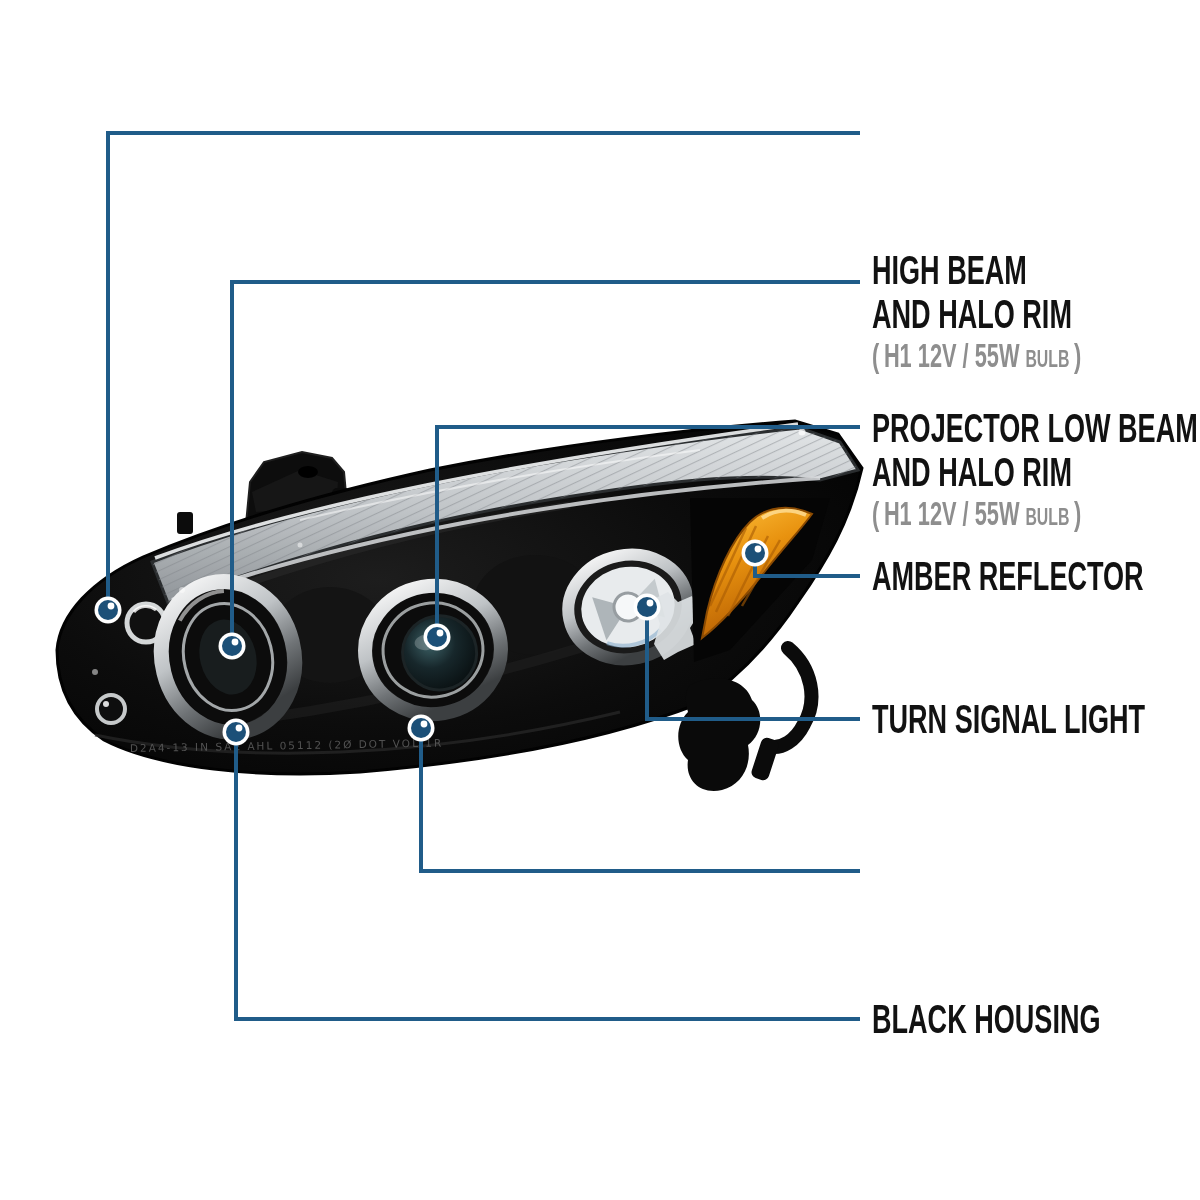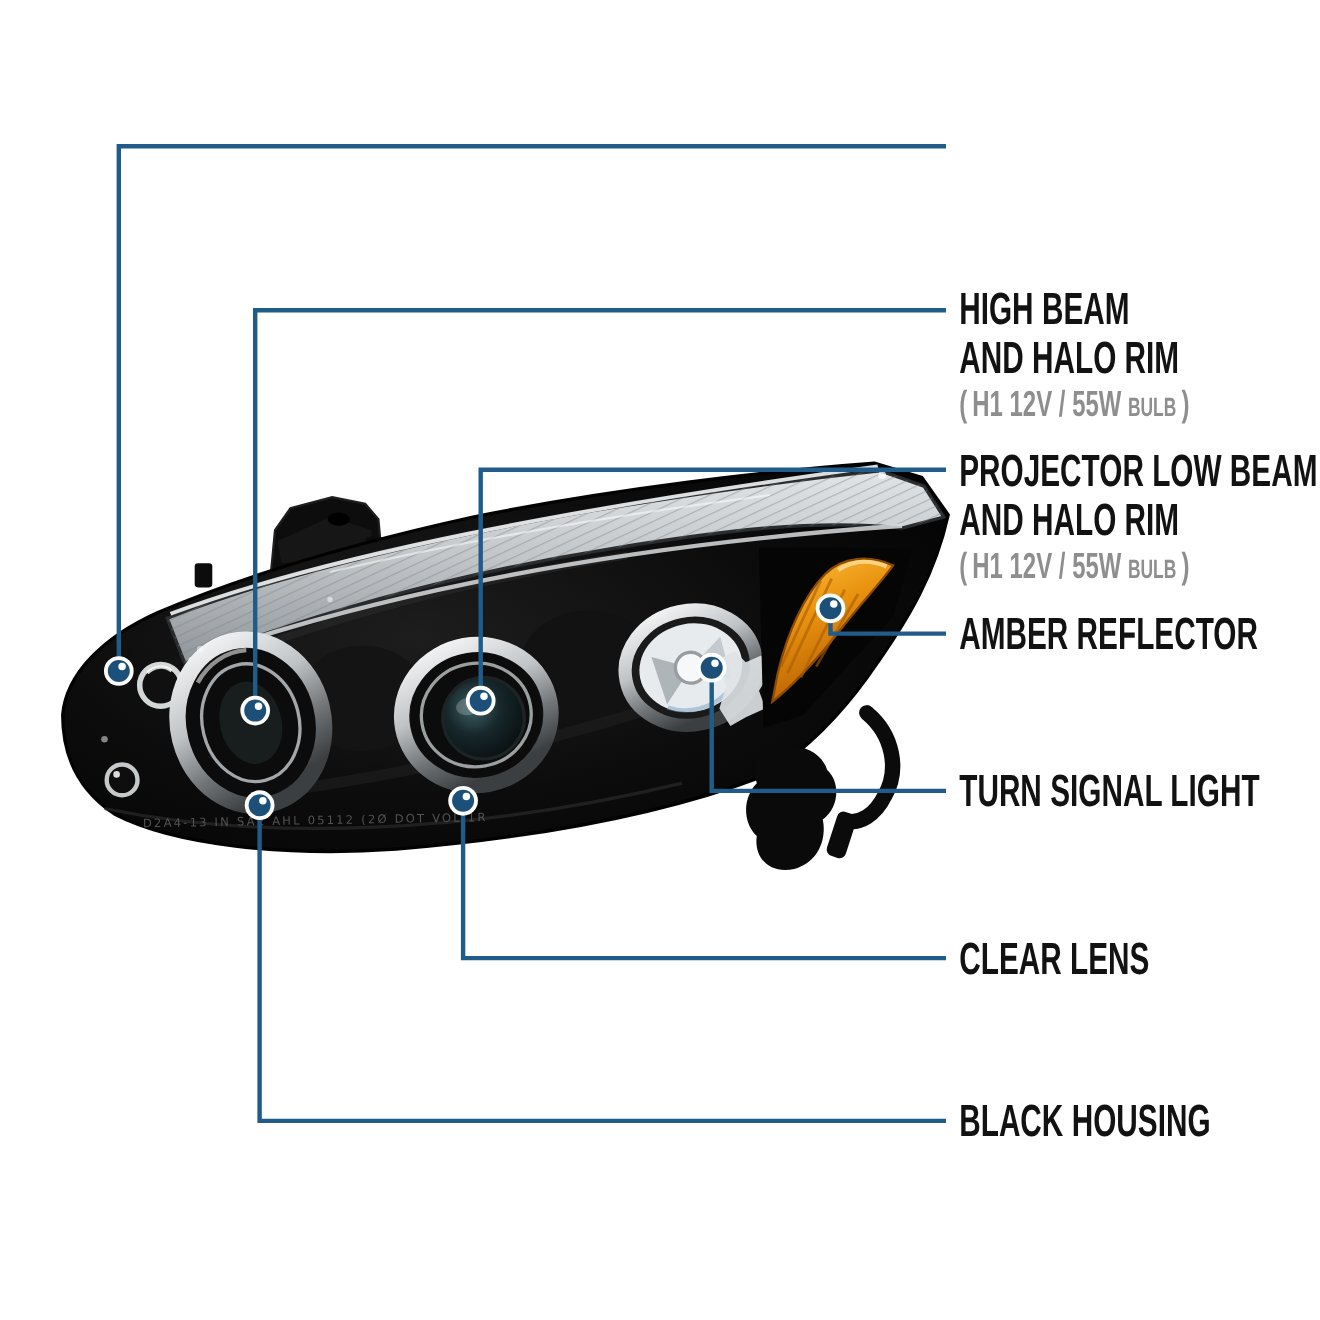--- a/index.html
+++ b/index.html
@@ -213,41 +213,38 @@
       </g>
       <g>
         <circle cx="236" cy="732" r="13.5" fill="#ffffff"></circle>
           <circle cx="236" cy="732" r="10" fill="#1c5078"></circle>
           <circle cx="239" cy="728" r="3.4" fill="#ffffff"></circle>
       </g>
     </g>
   </svg>
 
 
-  <div class="label" style="top:259px">
+  <div class="label" style="top:248px">
     <div class="line">HIGH BEAM</div>
     <div class="line">AND HALO RIM</div>
     <div class="spec"><span class="open">(</span><span>H1 12V / 55W</span><span class="bulb">BULB</span><span class="close">)</span></div>
   </div>
 
   <div class="label" style="top:406px">
     <div class="line">PROJECTOR LOW BEAM</div>
     <div class="line">AND HALO RIM</div>
     <div class="spec"><span class="open">(</span><span>H1 12V / 55W</span><span class="bulb">BULB</span><span class="close">)</span></div>
   </div>
 
   <div class="label" style="top:554px">
     <div class="line">AMBER REFLECTOR</div>
   </div>
 
   <div class="label" style="top:697px">
     <div class="line">TURN SIGNAL LIGHT</div>
   </div>
 
-  <div class="label" style="top:849px">
-    <div class="line">CLEAR LENS</div>
-  </div>
 
   <div class="label" style="top:997px">
     <div class="line">BLACK HOUSING</div>
   </div>
 
 </div>
 
 </body></html>

